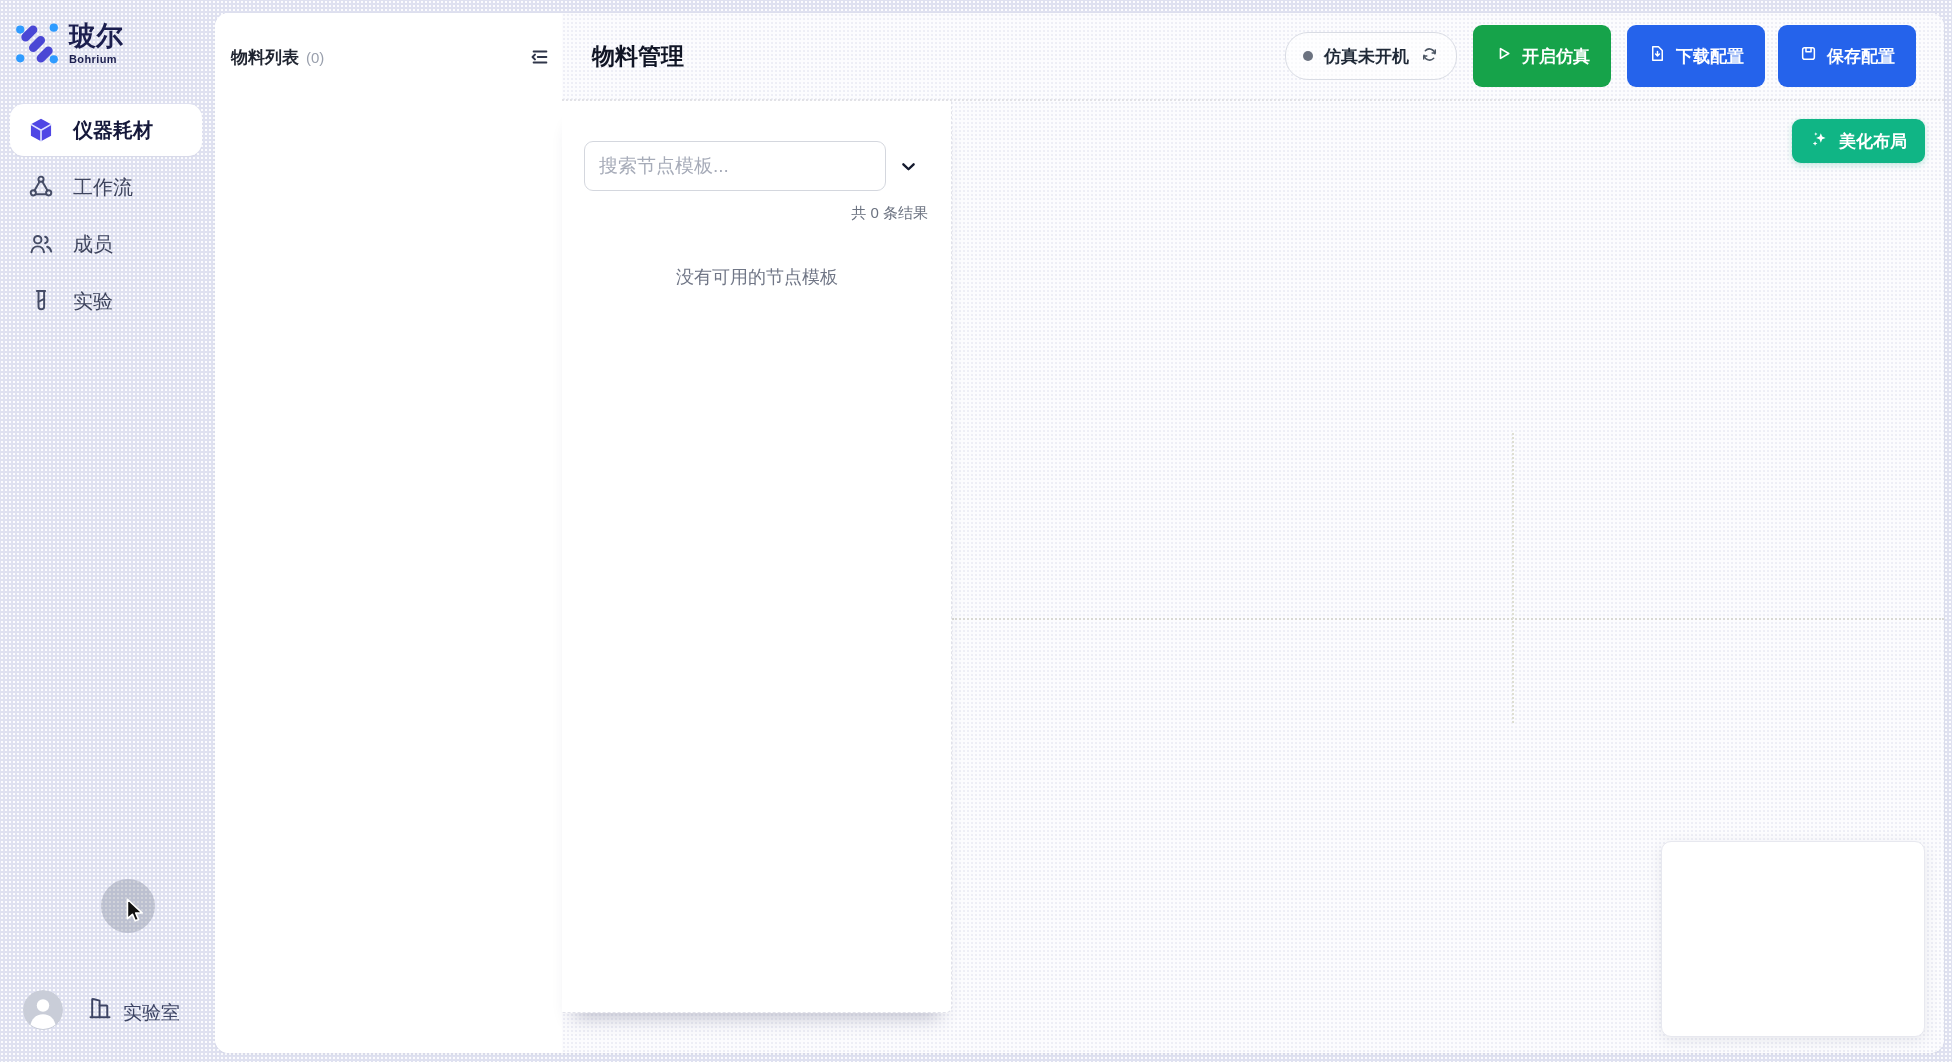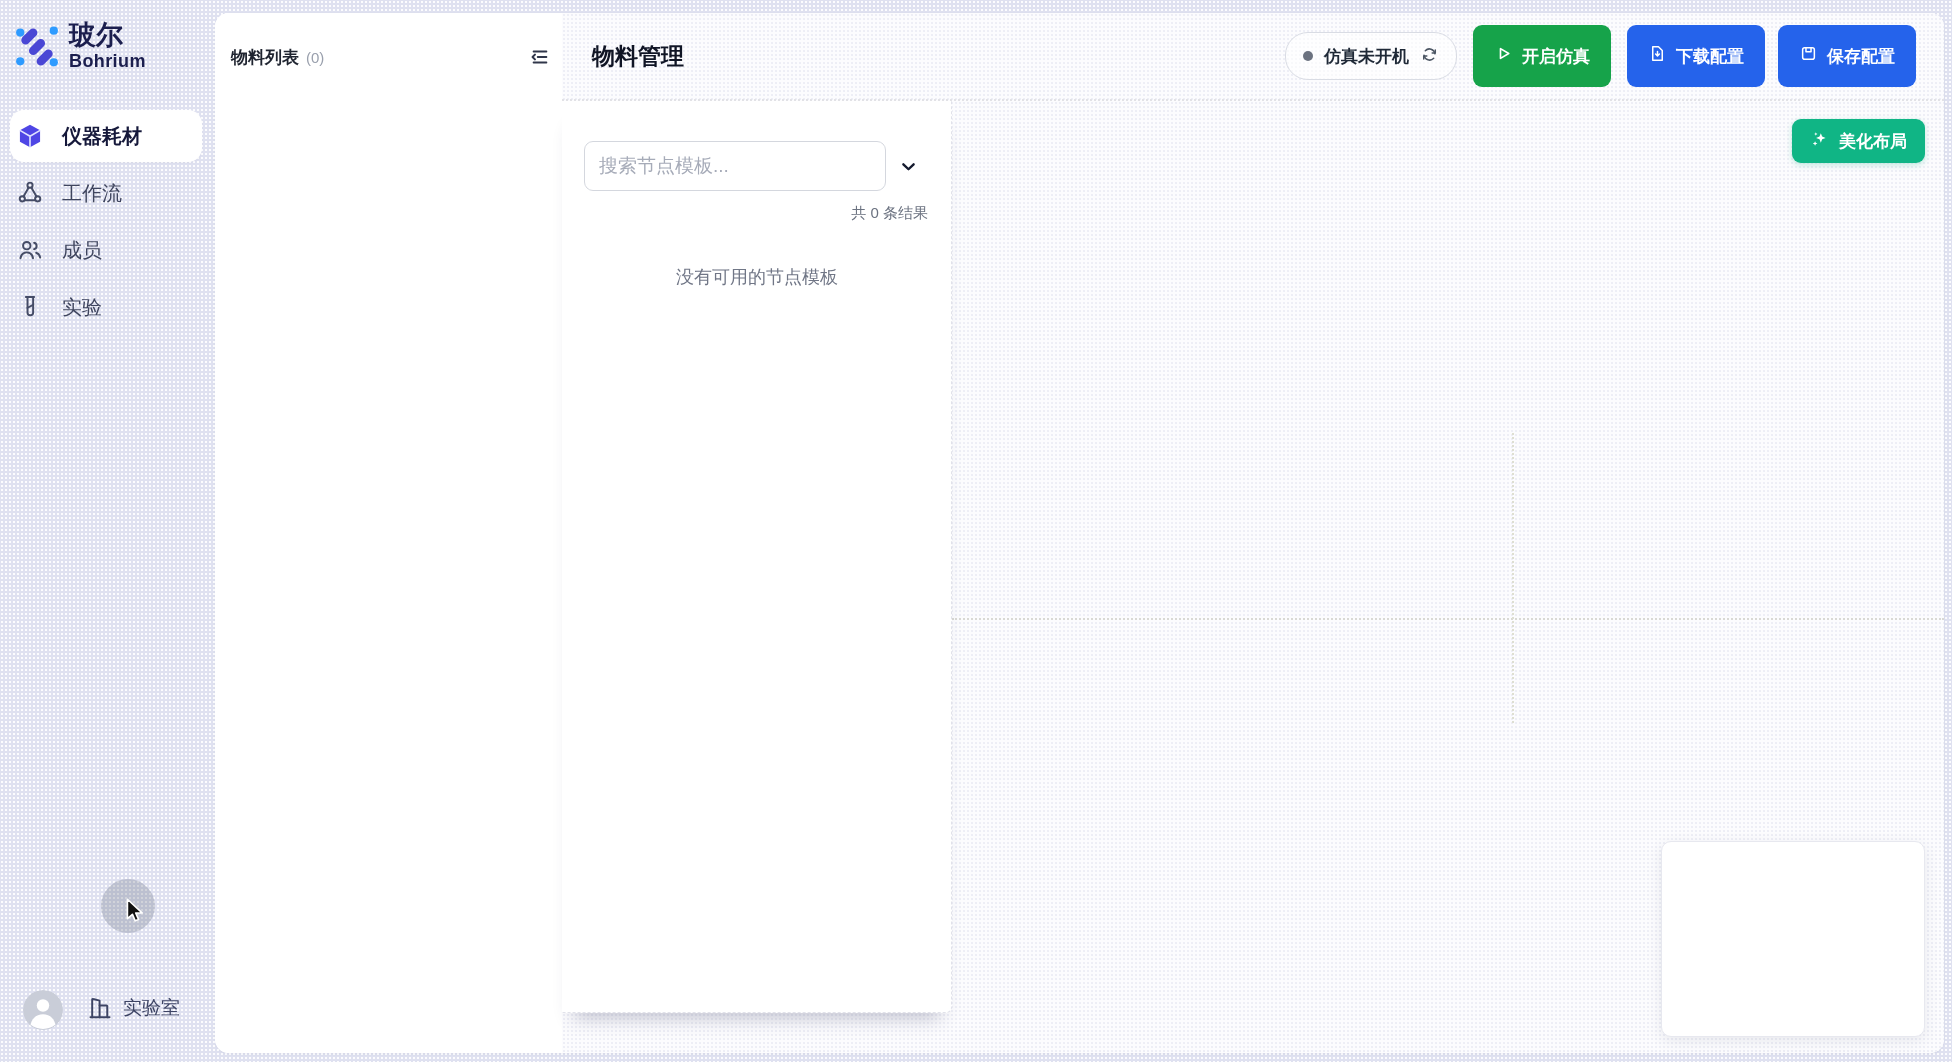--- a/index.html
+++ b/index.html
@@ -8,29 +8,29 @@
     position:relative;width:1952px;height:1062px;overflow:hidden;
     background-color:#dfe1f0;
     background-image:radial-gradient(circle,rgba(255,255,255,.9) 1px,transparent 1.15px);
     background-size:4px 4px;
   }
   
   .sidebar{position:absolute;left:0;top:0;width:215px;height:1062px;}
   .logo-row{display:flex;align-items:center;padding:20px 0 0 14px;}
   .logo-text{margin-left:9px;display:flex;flex-direction:column;}
   .logo-cn{font-size:27px;font-weight:700;color:#1b1e4e;line-height:1.15;}
-  .logo-en{font-size:18px;font-weight:700;color:#1b1e4e;letter-spacing:.4px;}
+  .logo-en{font-size:11px;font-weight:700;color:#1b1e4e;letter-spacing:.4px;}
   .nav{margin-top:38px;padding:0 13px 0 10px;}
   .nav-item{display:flex;align-items:center;height:52px;border-radius:14px;
-    padding-left:7px;gap:19px;margin-bottom:5px;color:#3f455e;font-size:20px;cursor:pointer;}
+    padding-left:18px;gap:19px;margin-bottom:5px;color:#3f455e;font-size:20px;cursor:pointer;}
   .nav-item.active{background:#fff;color:#15183a;font-weight:700;box-shadow:0 1px 2px rgba(30,35,80,.05);}
   .nav-item .ic{width:26px;height:26px;display:flex;align-items:center;justify-content:center;}
   .sidebar-footer{position:absolute;left:0;top:990px;width:215px;display:flex;align-items:center;}
   .avatar{margin-left:23px;width:40px;height:40px;border-radius:50%;}
-  .lab-item{margin-left:24px;display:flex;align-items:flex-start;gap:10px;color:#3d4464;font-size:19px;font-weight:500;cursor:pointer;}
+  .lab-item{margin-left:24px;display:flex;align-items:flex-end;gap:10px;color:#3d4464;font-size:19px;font-weight:500;cursor:pointer;}
   
   .click-halo{position:absolute;left:101px;top:879px;width:54px;height:54px;border-radius:50%;
     background:rgba(110,115,135,.30);}
   .cursor{position:absolute;left:121px;top:896px;}
   
   .main-card{position:absolute;left:215px;top:13px;width:1729px;height:1040px;
     background:#fff;border-radius:14px;overflow:hidden;box-shadow:0 1px 3px rgba(40,45,90,.06);}
   .left-panel{position:absolute;left:0;top:0;width:347px;height:100%;background:#fff;
     border-right:1px dashed #e1e2ea;}
   .left-panel-head{display:flex;align-items:center;justify-content:space-between;

